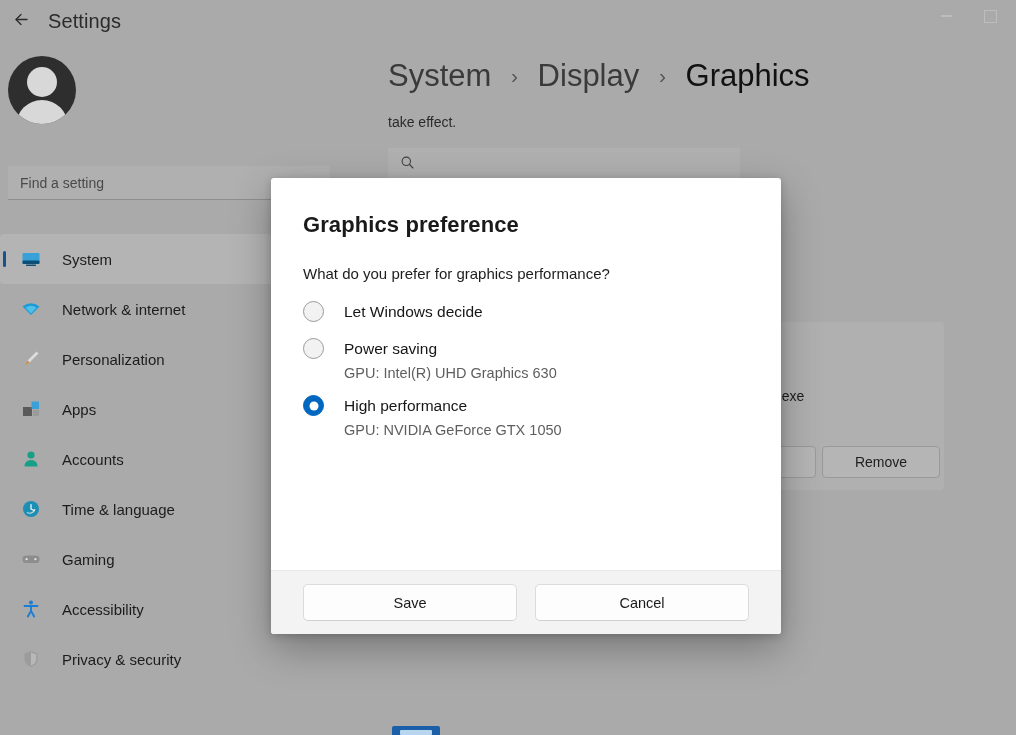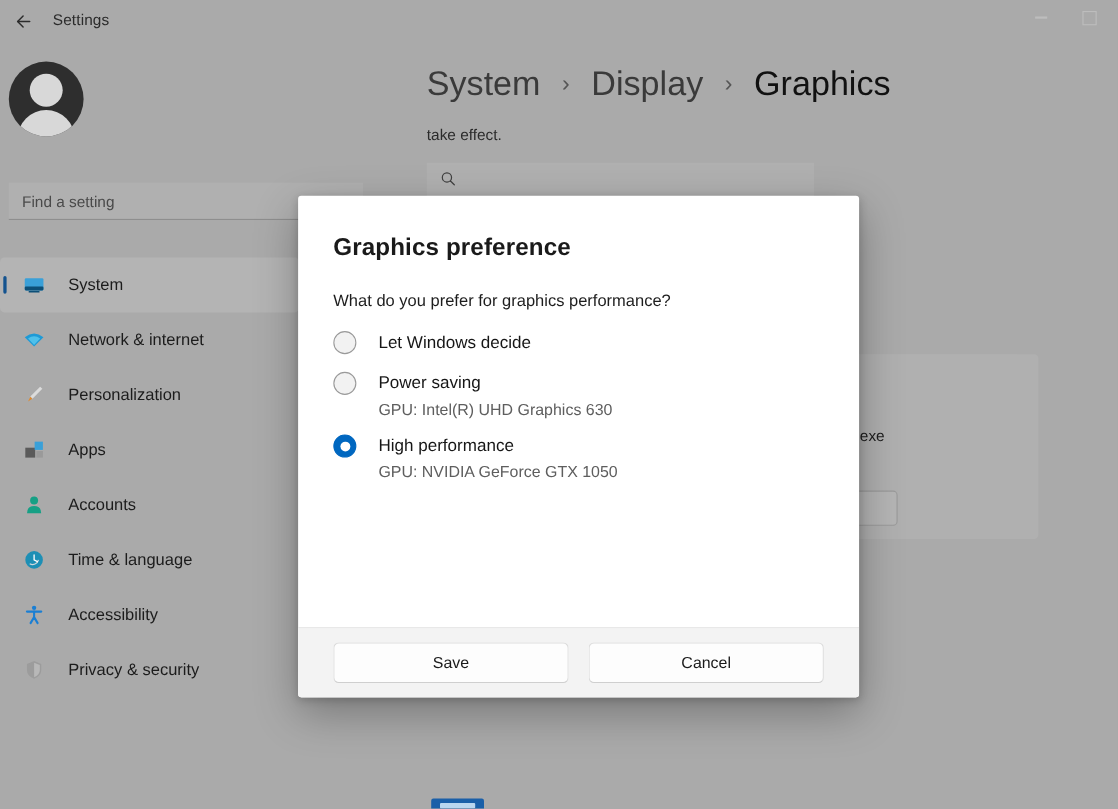--- a/index.html
+++ b/index.html
@@ -26,21 +26,21 @@
   }
   #back-button {
     position: absolute; left: 6px; top: 4px;
     width: 30px; height: 30px;
     display: flex; align-items: center; justify-content: center;
     border-radius: 4px;
   }
   #back-button svg { display:block; }
   #window-title {
     position: absolute; left: 48px; top: 10px;
-    font-size: 14px; color: #2b2b2b; letter-spacing: .1px;
+    font-size: 20px; color: #2b2b2b; letter-spacing: .1px;
   }
   .wc {
     position: absolute; top: 0; height: 32px; width: 44px;
     display: flex; align-items: center; justify-content: center;
   }
   #win-min { right: 48px; }
   #win-max { right: 4px; }
   .wc i {
     display: block; background: transparent;
   }
@@ -363,20 +363,30 @@
         <span class="nav-icon">
           <svg width="22" height="22" viewBox="0 0 22 22">
             <circle cx="11" cy="11" r="8" fill="#1d8fb5"></circle>
             <path d="M7 14.5 A5.5 5.5 0 0 0 15 11" fill="none" stroke="#cfd8dc" stroke-width="1.1"></path>
             <path d="M11 6.5 L11 11 L14 12.5" fill="none" stroke="#ffffff" stroke-width="1.2" stroke-linecap="round"></path>
           </svg>
         </span>
         <span class="nav-label">Time &amp; language</span>
       </div>
 
+      <div class="nav-item">
+        <span class="nav-icon">
+          <svg width="22" height="22" viewBox="0 0 22 22">
+            <rect x="2.5" y="7.5" width="17" height="7.5" rx="3.6" fill="#8d8d8d"></rect>
+            <circle cx="6.6" cy="11.2" r="1.1" fill="#e6e6e6"></circle>
+            <circle cx="15.4" cy="11.2" r="1.1" fill="#e6e6e6"></circle>
+          </svg>
+        </span>
+        <span class="nav-label">Gaming</span>
+      </div>
 
       <div class="nav-item">
         <span class="nav-icon">
           <svg width="22" height="22" viewBox="0 0 22 22">
             <circle cx="11" cy="4.6" r="2" fill="#1a7fd4"></circle>
             <path d="M4.5 8 L17.5 8" stroke="#1a7fd4" stroke-width="1.9" stroke-linecap="round"></path>
             <path d="M11 8 L11 13 M11 13 L7.8 18.5 M11 13 L14.2 18.5" stroke="#1a7fd4" stroke-width="1.9" fill="none" stroke-linecap="round"></path>
           </svg>
         </span>
         <span class="nav-label">Accessibility</span>
@@ -410,20 +420,21 @@
       <svg width="15" height="15" viewBox="0 0 15 15">
         <circle cx="6.3" cy="6.3" r="4.2" fill="none" stroke="#3f3f3f" stroke-width="1.1"></circle>
         <path d="M9.5 9.5 L13 13" stroke="#3f3f3f" stroke-width="1.1" stroke-linecap="round"></path>
       </svg>
     </span>
   </div>
 
   <div id="expanded-card"></div>
   <div id="expanded-exe">eck.exe</div>
   <div id="btn-options" class="card-btn">s</div>
+  <div id="btn-remove" class="card-btn">Remove</div>
 
 
   <div id="app-row-partial">
     <span class="shelf"></span>
   </div>
 </div>
 
 <div id="dialog">
 
   <div id="dialog-body">

